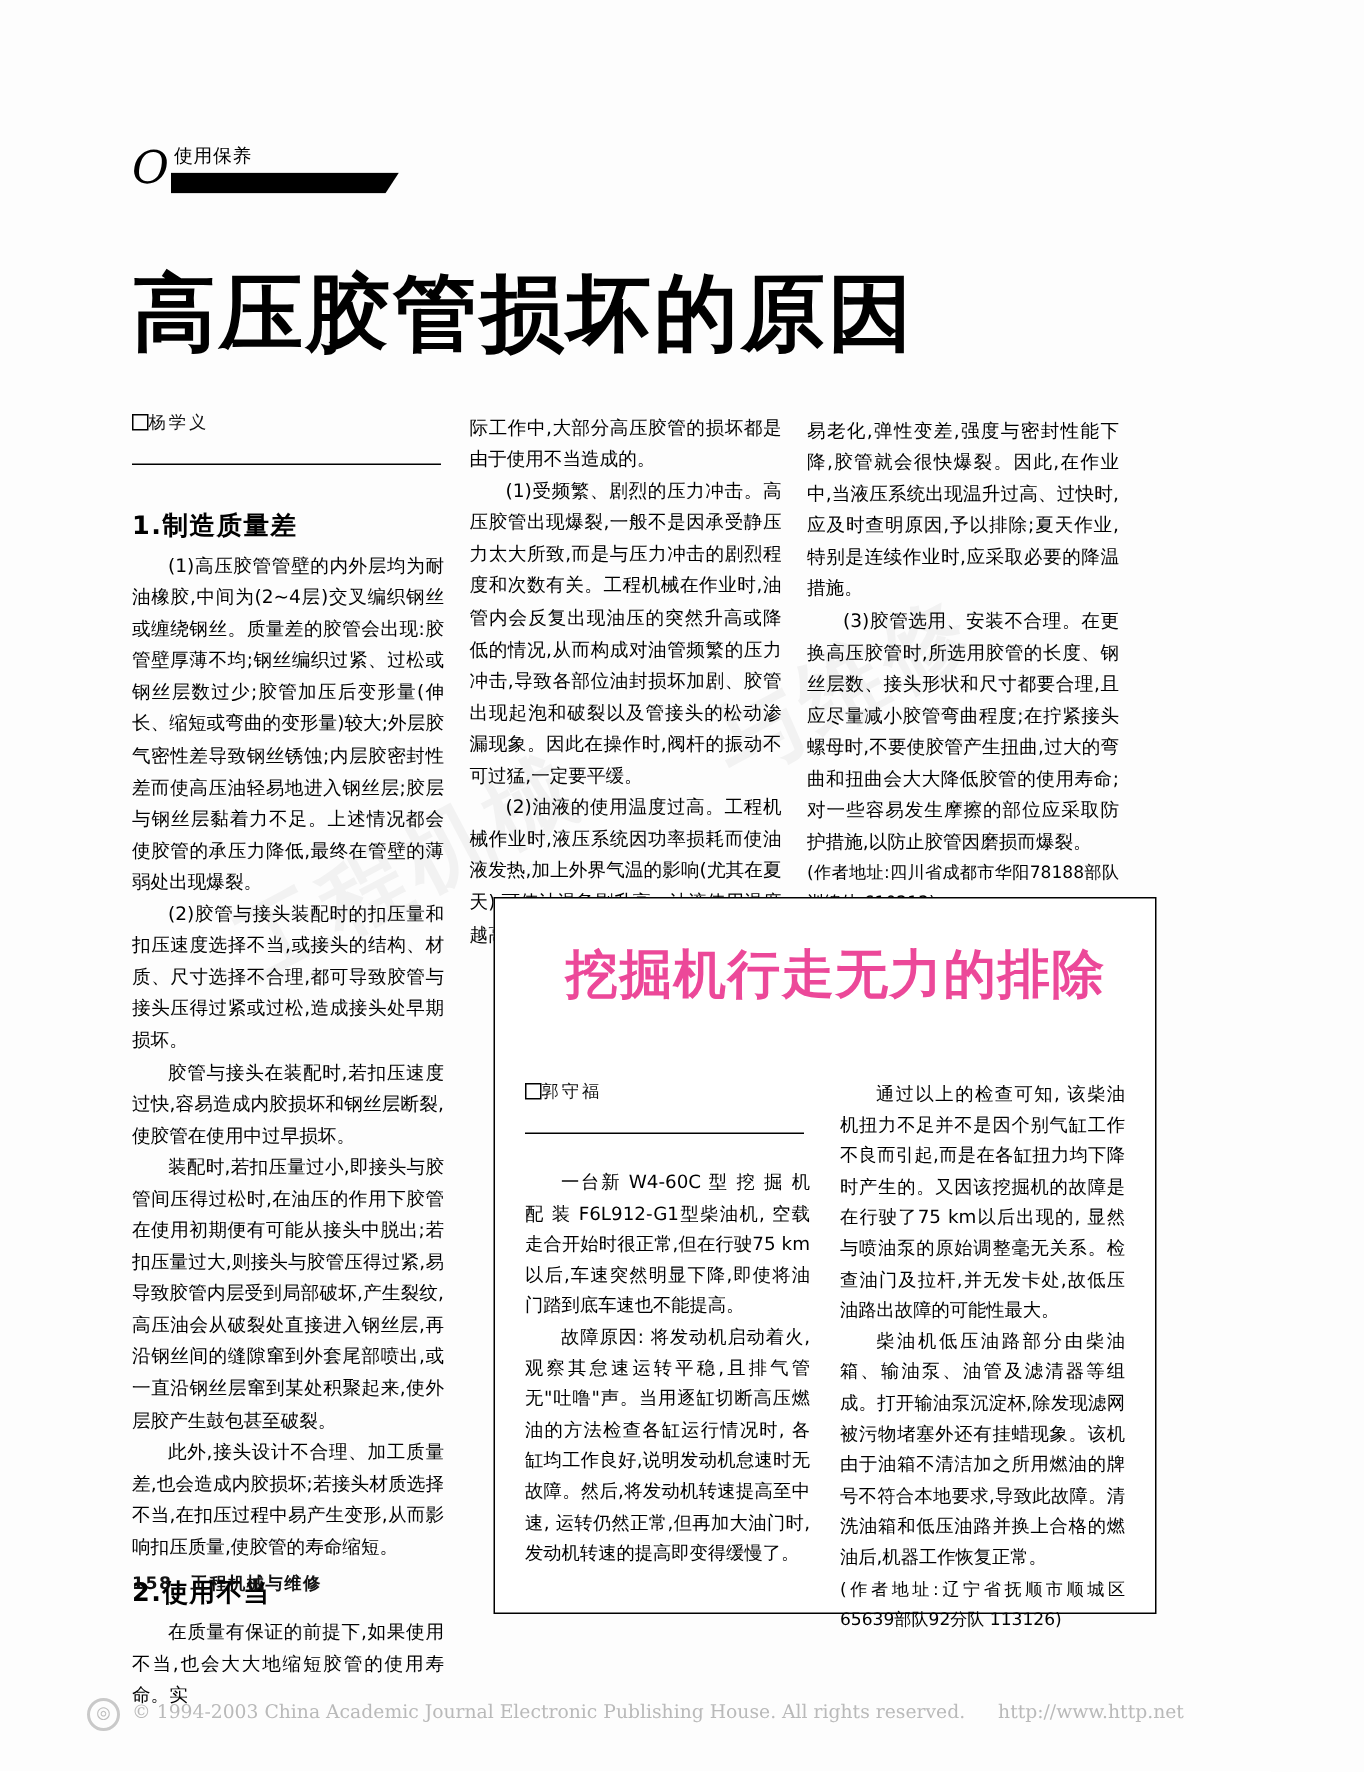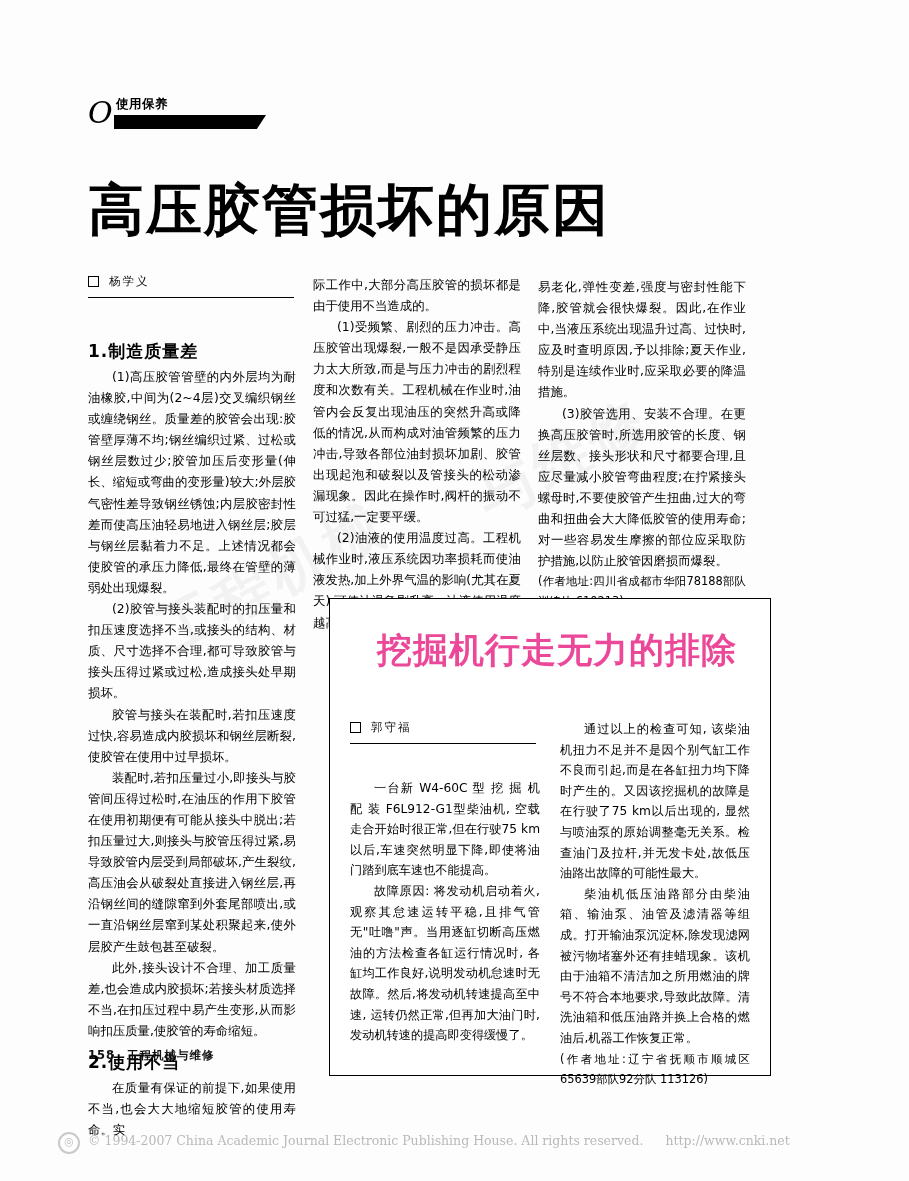--- a/index.html
+++ b/index.html
@@ -40,21 +40,21 @@
     font-weight: 400;
     font-size: 30px;
     line-height: 30px;
     color: #000;
   }
   .runhead-label {
     position: absolute;
     left: 28px;
     top: 0px;
     font-size: 12.5px;
-    font-weight: bold;
+    font-weight: normal;
     letter-spacing: 0.5px;
     color: #000;
     white-space: nowrap;
   }
   .runhead-bar {
     position: absolute;
     left: 26px;
     top: 19px;
     width: 152px;
     height: 14px;
@@ -77,22 +77,21 @@
 
   
   .byline {
     position: absolute;
     width: 206px;
     font-size: 11px;
   }
   .byline-row {
     display: flex;
     align-items: center;
-    gap: 10px;
-    padding-bottom: 8px;
+    padding-bottom: 20px;
     border-bottom: 1.1px solid #000;
   }
   .byline-box {
     display: inline-block;
     width: 9px;
     height: 9px;
     border: 1.2px solid #000;
     flex: 0 0 auto;
   }
   .byline-name {
@@ -313,19 +312,19 @@
           <p class="indent">通过以上的检查可知, 该柴油机扭力不足并不是因个别气缸工作不良而引起,而是在各缸扭力均下降时产生的。又因该挖掘机的故障是在行驶了75 km以后出现的, 显然与喷油泵的原始调整毫无关系。检查油门及拉杆,并无发卡处,故低压油路出故障的可能性最大。</p>
           <p class="indent">柴油机低压油路部分由柴油箱、输油泵、油管及滤清器等组成。打开输油泵沉淀杯,除发现滤网被污物堵塞外还有挂蜡现象。该机由于油箱不清洁加之所用燃油的牌号不符合本地要求,导致此故障。清洗油箱和低压油路并换上合格的燃油后,机器工作恢复正常。</p>
           <p class="addr">(作者地址:辽宁省抚顺市顺城区65639部队92分队    113126)</p>
         </div>
     </div>
   </div>
 
   <div class="footer">
     <div class="footer-logo">◎</div>
     <div class="footer-text">
-      <span>© 1994-2007 China Academic Journal Electronic Publishing House. All rights reserved.</span>
+      <span>© 1994-2003 China Academic Journal Electronic Publishing House. All rights reserved.</span>
       <span class="sep"></span>
-      <span>http://www.cnki.net</span>
+      <span>http://www.http.net</span>
     </div>
   </div>
 
 </div>
 
 </body></html>

